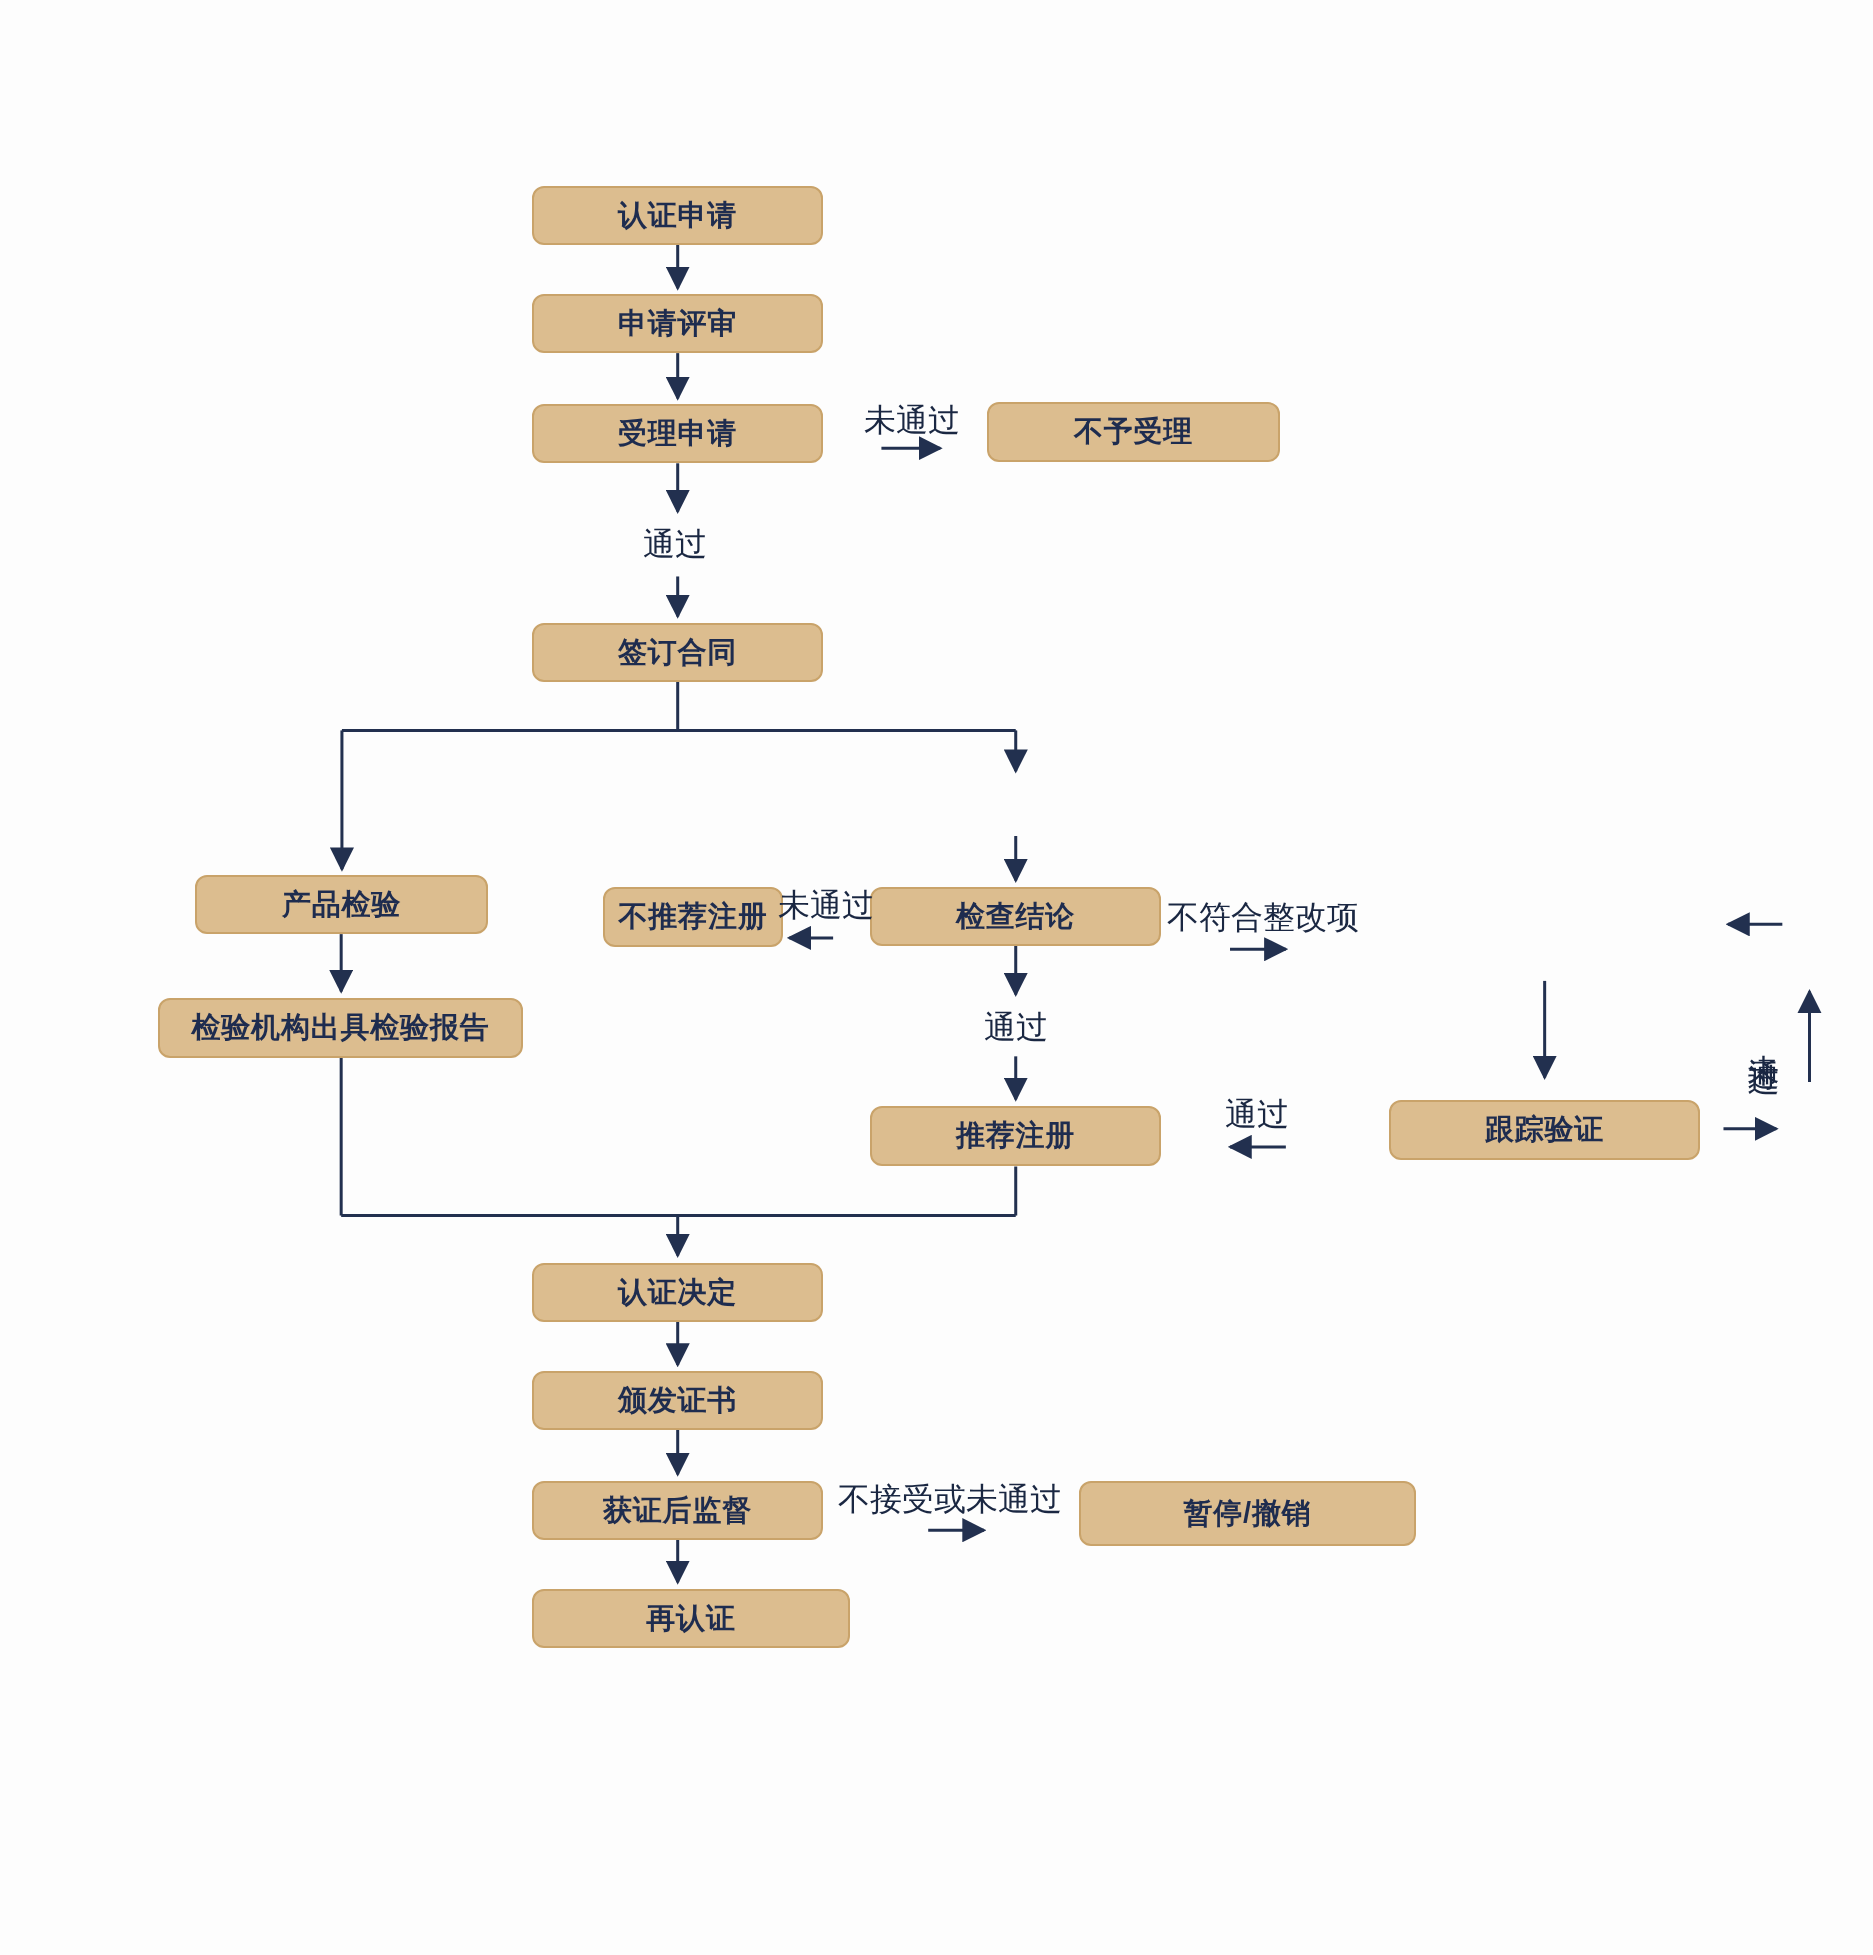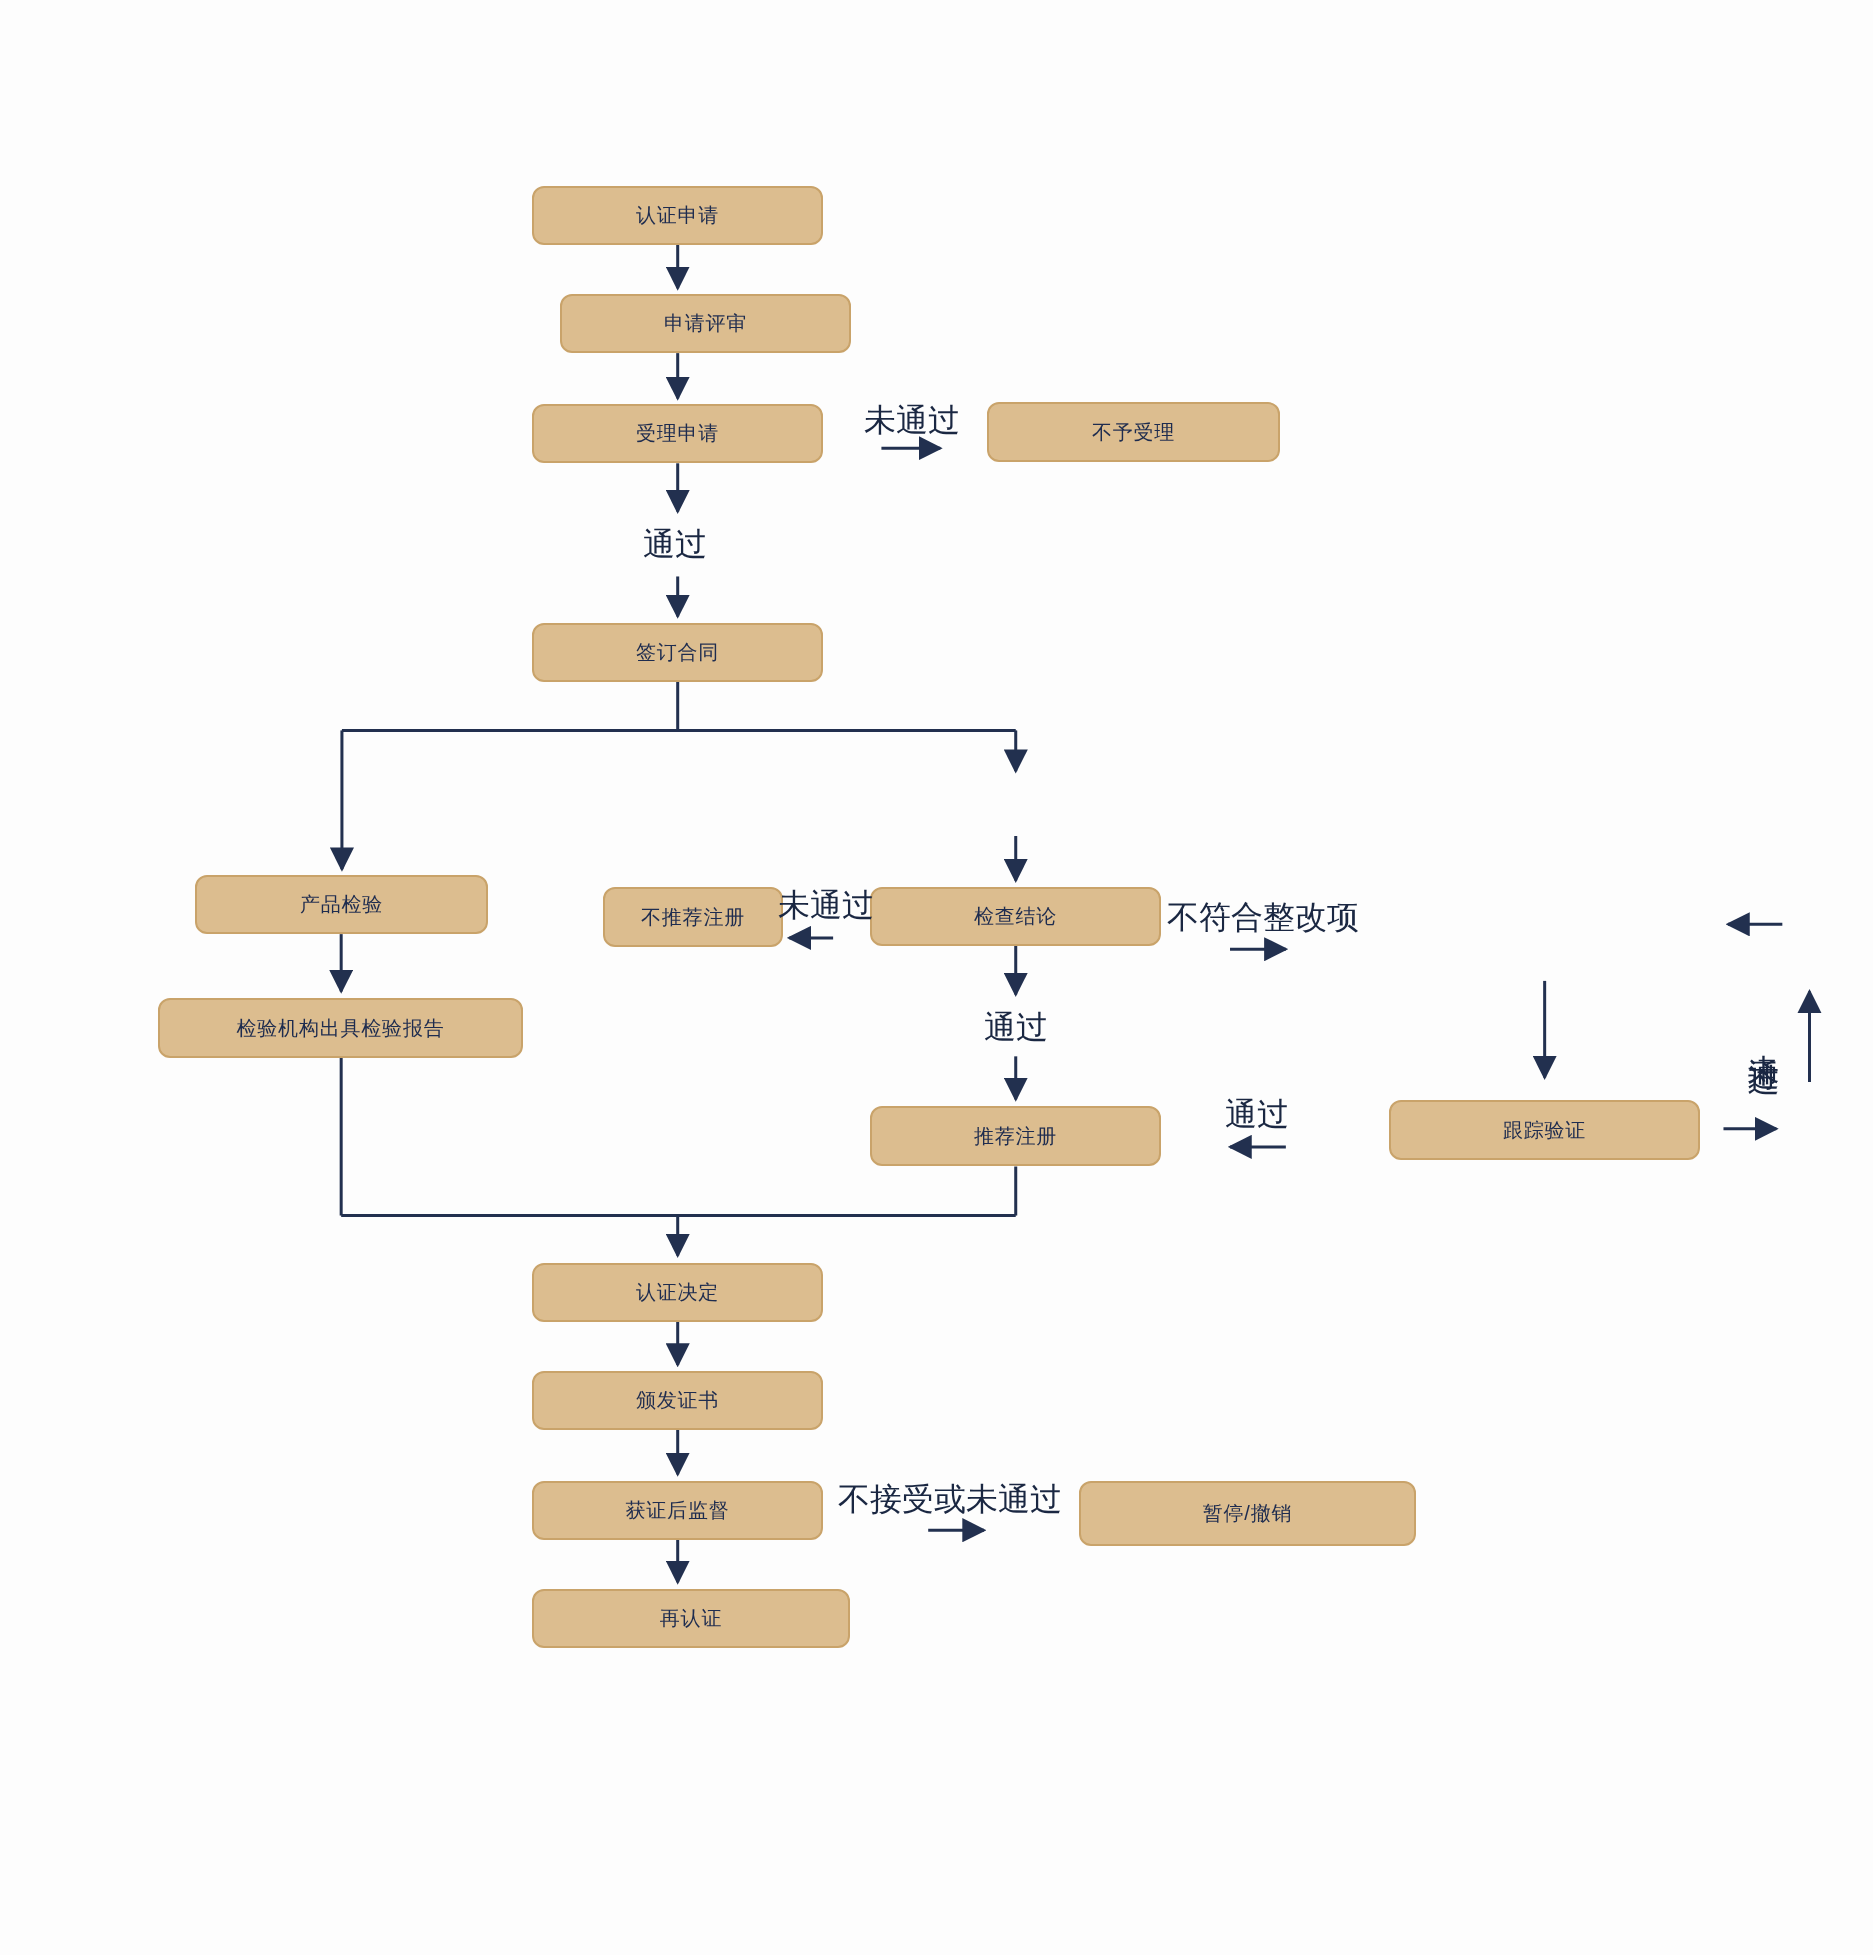--- a/index.html
+++ b/index.html
@@ -26,23 +26,24 @@
   .node {
     position: absolute;
     display: flex;
     align-items: center;
     justify-content: center;
     background: #dcbd8f;
     border: 2.3px solid #c9a36a;
     border-radius: 12px;
     box-sizing: border-box;
     color: #1e2c4f;
-    font-size: 20px;
+    font-size: 29px;
     letter-spacing: 0.8px;
     white-space: nowrap;
+    font-weight: bold;
   }
   .node-text {
     display: inline-block;
   }
   .lbl {
     position: absolute;
     transform: translate(-50%, -50%);
     color: #1a2742;
     font-size: 32px;
     white-space: nowrap;
@@ -93,21 +94,21 @@
       <path d="M898,1895 L898,1954" marker-end="url(#ah)"></path>
       <path d="M898,2040 L898,2097" marker-end="url(#ah)"></path>
       <path d="M1230,2028 L1304,2028" marker-end="url(#ah)"></path>
     </g>
   </svg>
 
   <div class="node" style="left:532px;top:186px;width:291px;height:59px">
     <span class="node-text">认证申请</span>
   </div>
 
-  <div class="node" style="left:560px;top:294px;width:291px;height:59px">
+  <div class="node" style="left:532px;top:294px;width:291px;height:59px">
     <span class="node-text">申请评审</span>
   </div>
 
   <div class="node" style="left:532px;top:404px;width:291px;height:59px">
     <span class="node-text">受理申请</span>
   </div>
 
   <div class="node" style="left:987px;top:402px;width:293px;height:60px">
     <span class="node-text">不予受理</span>
   </div>

